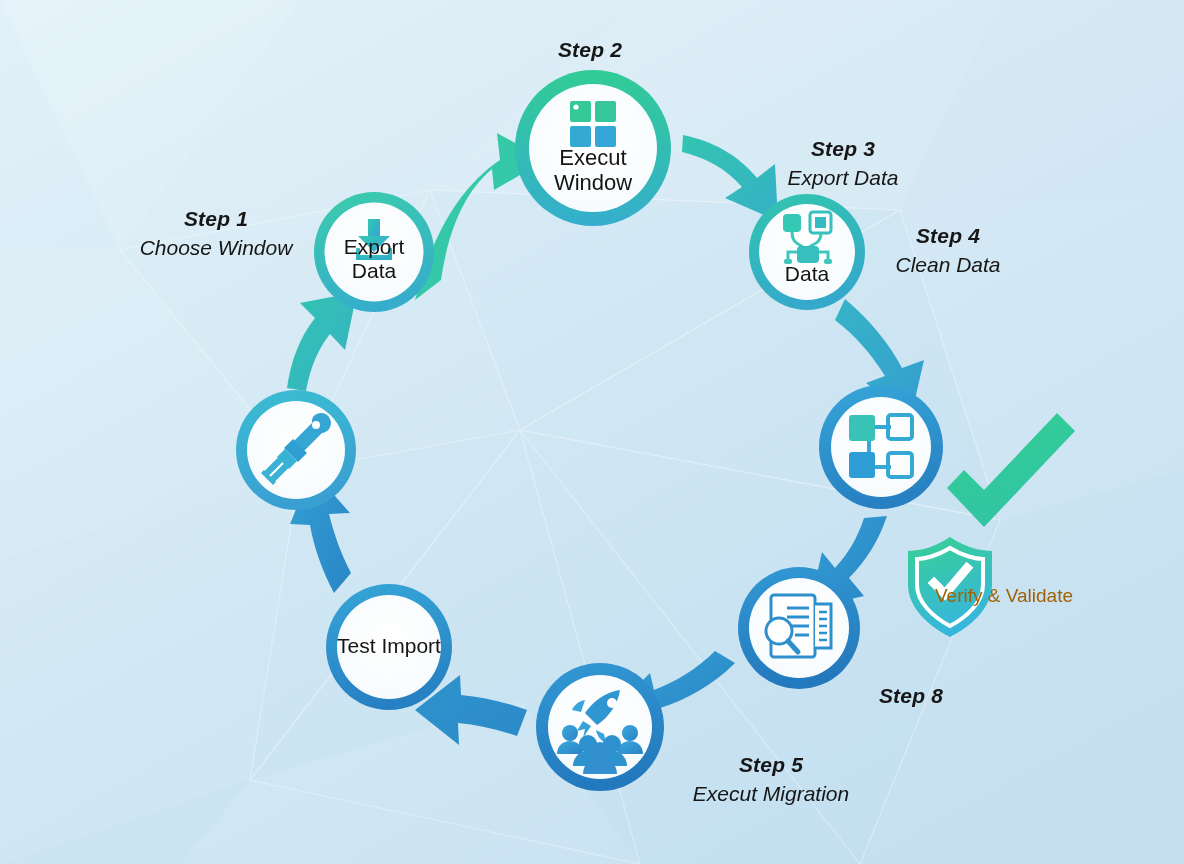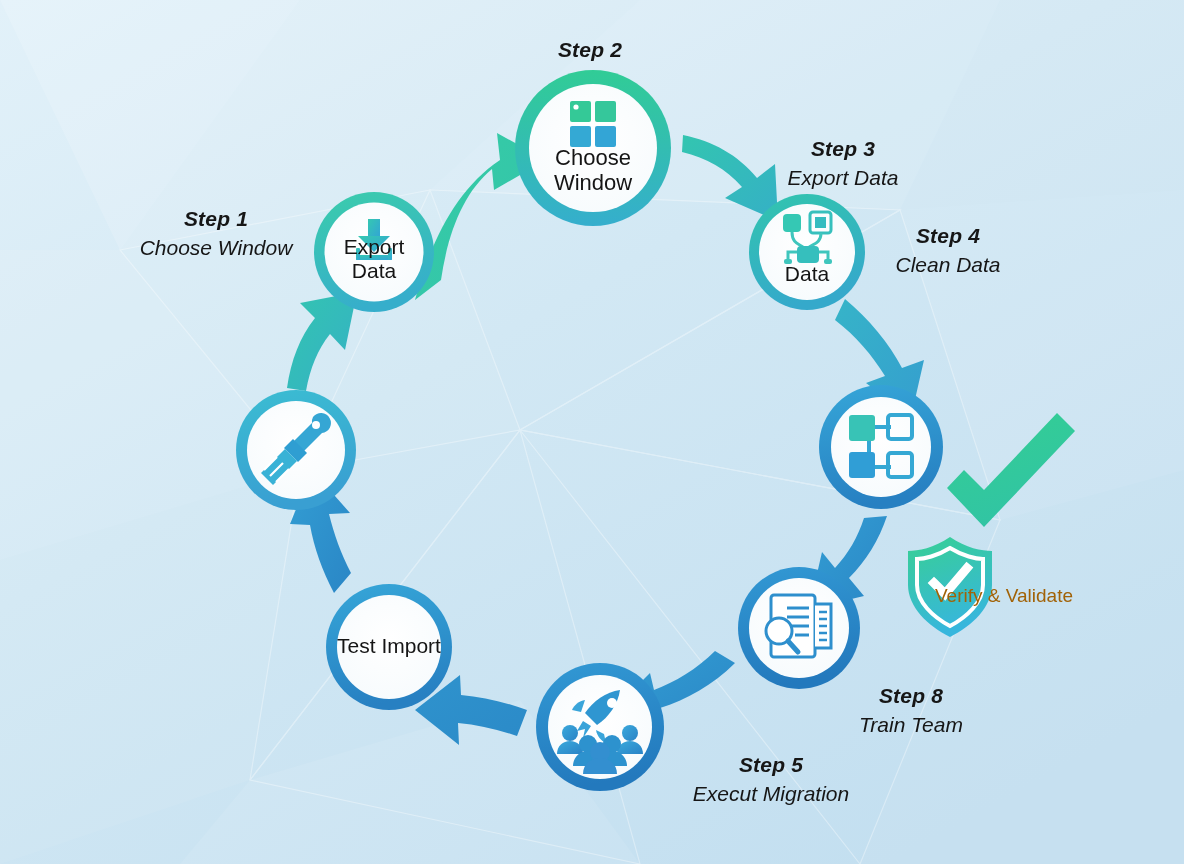--- a/index.html
+++ b/index.html
@@ -264,21 +264,21 @@
       <path fill="none" stroke="#ffffff" stroke-width="9" stroke-linecap="square" d="M934,583 l11,11 l22,-26"></path>
     </g>
   </svg>
 
   <div class="ctext" style="left:334px;top:235px;width:80px;font-size:21px;">
     <span>Export</span><br>
     <span>Data</span>
   </div>
 
   <div class="ctext" style="left:533px;top:145px;width:120px;font-size:22px;">
-    <span>Choose</span><br>
+    <span>Execut</span><br>
     <span>Window</span>
   </div>
 
   <div class="ctext" style="left:767px;top:262px;width:80px;font-size:21px;">Data</div>
 
   <div class="ctext" style="left:324px;top:634px;width:130px;font-size:21px;">Test Import</div>
 
   <div class="lbl" style="left:116px;top:206px;width:200px;">
     <span class="t">Step 1</span>
     <span class="s">Choose Window</span>
@@ -293,21 +293,20 @@
     <span class="s">Export Data</span>
   </div>
 
   <div class="lbl" style="left:848px;top:223px;width:200px;">
     <span class="t">Step 4</span>
     <span class="s">Clean Data</span>
   </div>
 
   <div class="lbl" style="left:811px;top:683px;width:200px;">
     <span class="t">Step 8</span>
-    <span class="s">Train Team</span>
   </div>
 
   <div class="lbl" style="left:671px;top:752px;width:200px;">
     <span class="t">Step 5</span>
     <span class="s">Execut Migration</span>
   </div>
 
 
   <div class="vv" style="left:1004px;top:596px;transform:translate(-50%,-50%);">Verify &amp; Validate</div>
 

